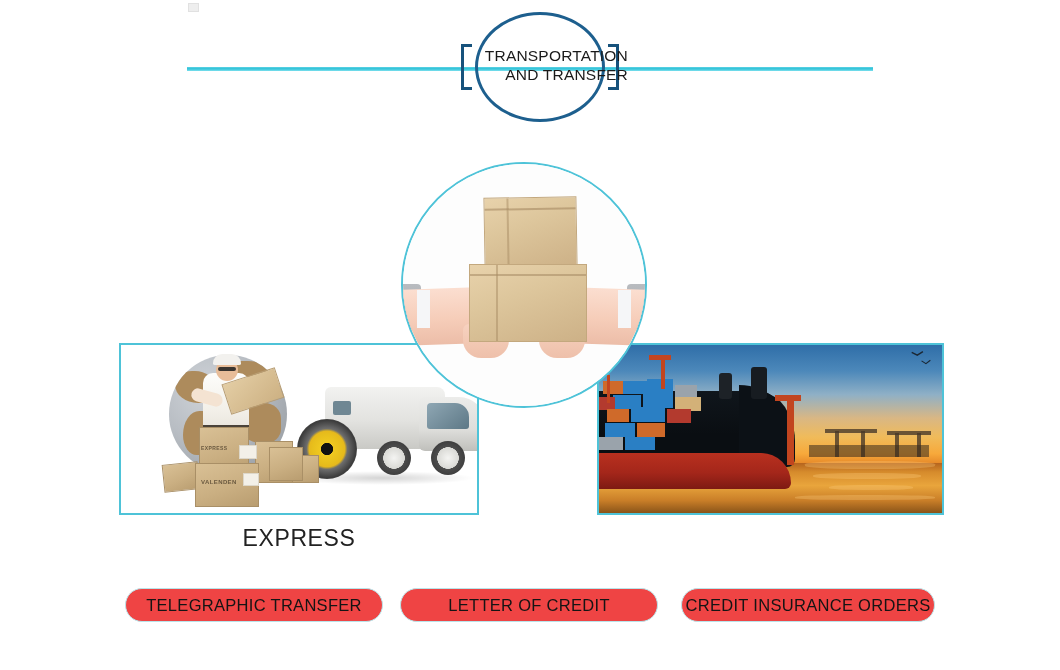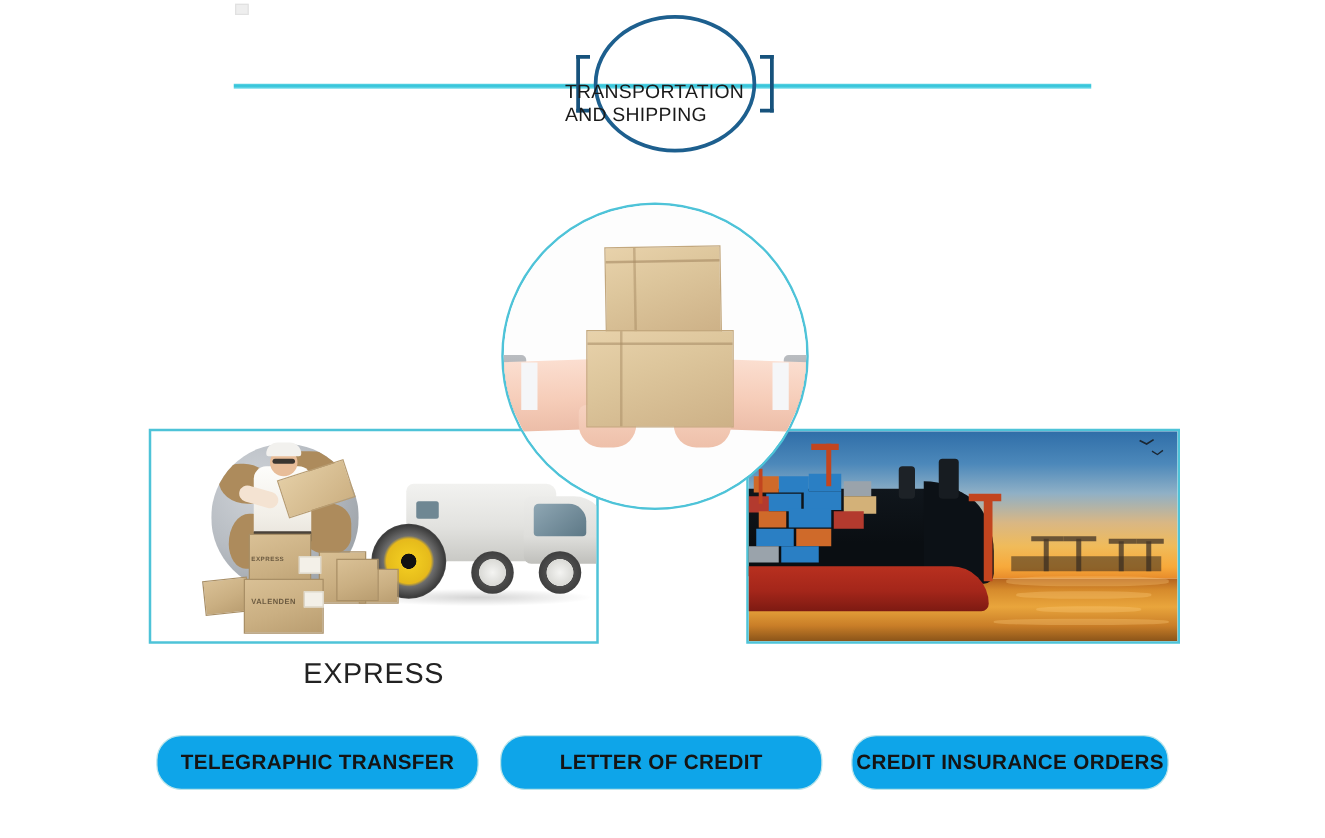--- a/index.html
+++ b/index.html
@@ -73,23 +73,23 @@
     left: 9px;
     border-left: 3px solid #17527c;
   }
   .badge-bracket.right {
     right: 9px;
     border-right: 3px solid #17527c;
   }
   .badge-text {
     position: absolute;
     left: 0;
-    top: 56px;
+    top: 38px;
     width: 176px;
-    text-align: left;
+    text-align: right;
     color: #1a1a1a;
     font-size: 15.5px;
     font-weight: 400;
     line-height: 19px;
     letter-spacing: .2px;
     white-space: nowrap;
   }
   .badge-text span { display: block; }
 
   
@@ -553,31 +553,31 @@
     letter-spacing: .6px;
     font-weight: 400;
   }
   .caption.express  { left: 119px; width: 360px; }
   .caption.shipping { left: 597px; width: 347px; }
 
   
   .pill {
     position: absolute;
     top: 588px;
-    height: 44px;
+    height: 34px;
     border: 1.5px solid #b9e4ea;
     border-radius: 20px;
     box-sizing: border-box;
-    background: #0ea5e9;
+    background: #ef4444;
     display: flex;
     align-items: center;
     justify-content: center;
     color: #141414;
     font-size: 16.5px;
-    font-weight: bold;
+    font-weight: normal;
     letter-spacing: .3px;
     white-space: nowrap;
     cursor: pointer;
   }
   .pill-1 { left: 125px; width: 258px; }
   .pill-2 { left: 400px; width: 258px; }
   .pill-3 { left: 681px; width: 254px; }
 </style>
 </head>
 <body>
@@ -587,21 +587,21 @@
   <div class="artifact"></div>
 
   <div class="header-rule"></div>
 
   <div class="badge">
     <div class="badge-ellipse"></div>
     <div class="badge-bracket left"></div>
     <div class="badge-bracket right"></div>
     <div class="badge-text">
       <span>TRANSPORTATION</span>
-      <span>AND SHIPPING</span>
+      <span>AND TRANSFER</span>
     </div>
   </div>
 
   <div class="circle-photo">
     <div class="circle-inner">
       <div class="sleeve left"></div>
       <div class="sleeve right"></div>
       <div class="hand left"></div>
       <div class="hand right"></div>
       <div class="cuff left"></div>

